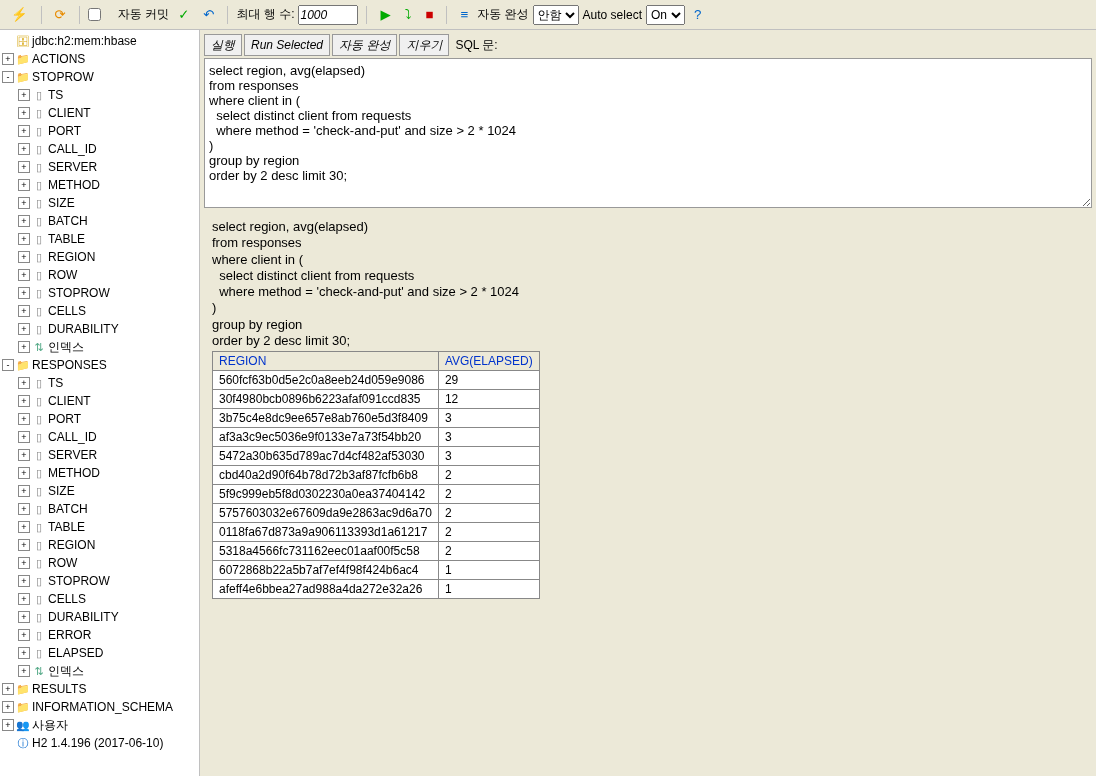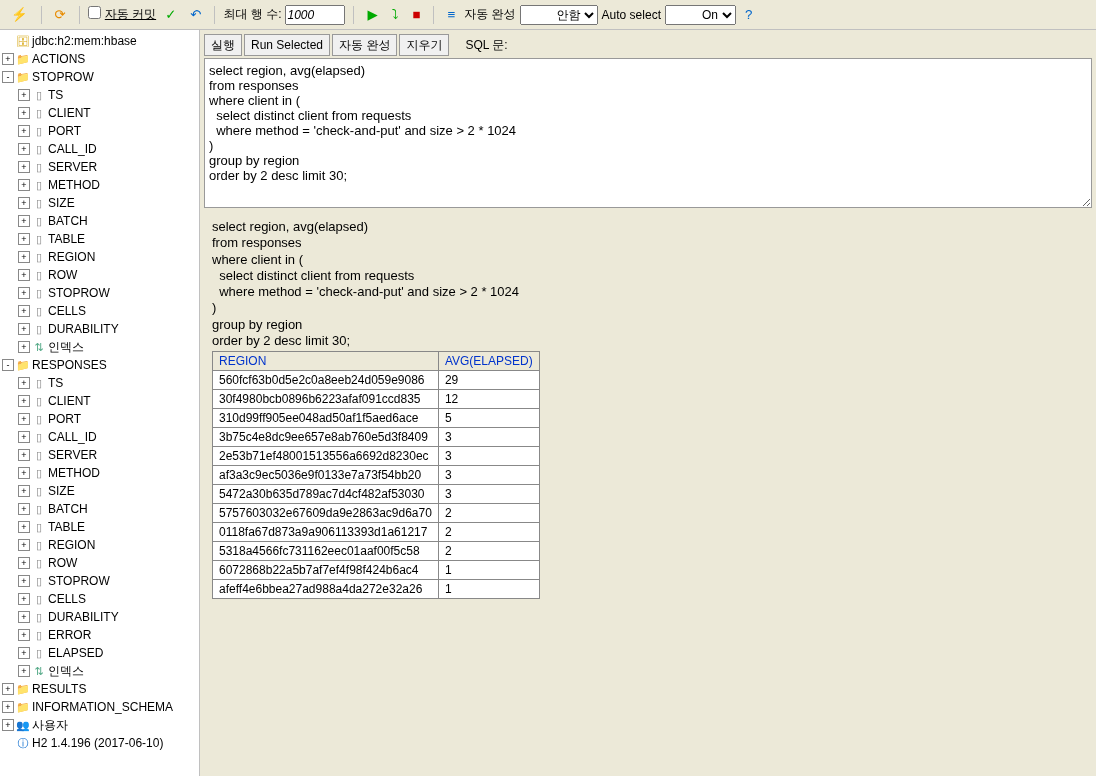--- a/index.html
+++ b/index.html
@@ -1,35 +1,35 @@
 <!DOCTYPE html>
 <html><head>
 <meta charset="utf-8">
 <style>
 * { box-sizing: border-box; margin: 0; padding: 0; }
 body { font-family: Arial, Helvetica, sans-serif; font-size: 12px; background: #ece9d8; color: #000; width: 1096px; height: 776px; overflow: hidden; }
 .toolbar { display: flex; align-items: center; height: 30px; padding: 0 6px; border-bottom: 1px solid #c0c0c0; gap: 4px; }
 .toolbar .sep { width: 1px; height: 18px; background: #c0c0c0; margin: 0 4px; }
 .toolbar button { height: 22px; padding: 0 4px; border: 1px solid transparent; background: transparent; cursor: pointer; display: inline-flex; align-items: center; }
-.toolbar label { display: inline-flex; align-items: flex-start; gap: 4px; text-decoration: underline; }
+.toolbar label { display: inline-flex; align-items: center; gap: 17px; }
 .toolbar input[type=number] { width: 60px; height: 20px; font-size: 12px; font-style: italic; }
-.toolbar select { height: 20px; font-size: 12px; padding-left: 32px; }
+.toolbar select { height: 20px; font-size: 12px; }
 .main { display: flex; height: calc(100% - 30px); }
 .sidebar { width: 200px; border-right: 1px solid #c0c0c0; overflow-y: auto; background: #fff; padding: 2px 0; }
 .tree { list-style: none; }
 .tree li { white-space: nowrap; }
 .tree .row { display: flex; align-items: center; height: 18px; padding-left: 2px; cursor: pointer; }
 .tree .exp { width: 12px; height: 12px; border: 1px solid #888; display: inline-flex; align-items: center; justify-content: center; font-size: 9px; line-height: 1; margin-right: 2px; background: #fff; }
 .tree .noexp { width: 12px; height: 12px; display: inline-block; margin-right: 2px; }
 .tree .icon { width: 14px; display: inline-flex; justify-content: center; margin-right: 2px; font-size: 11px; }
 .tree ul { list-style: none; padding-left: 16px; }
 .content { flex: 1; display: flex; flex-direction: column; overflow: hidden; }
 .sql-controls { display: flex; align-items: center; padding: 4px 4px 0 4px; gap: 2px; }
-.sql-controls button { height: 22px; padding: 2px 6px; font-size: 12px; border: 1px solid #999; background: #f0f0f0; cursor: pointer; }
-.sql-controls .lbl { margin-left: 14px; }
+.sql-controls button { height: 22px; padding: 2px 6px; font-size: 12px; border: 1px solid #999; background: #f0f0f0; cursor: pointer; font-style: italic; }
+.sql-controls .lbl { margin-left: 4px; }
 .sql-area { margin: 2px 4px 0 4px; }
 .sql-area textarea { width: 100%; height: 150px; font-family: Arial, Helvetica, sans-serif; font-size: 13px; padding: 4px; border: 1px solid #999; resize: vertical; background: #fff; }
 .results { flex: 1; overflow: auto; padding: 8px 4px 4px 12px; }
 .echo { font-size: 13px; line-height: 1.25; white-space: pre; margin-bottom: 2px; }
 .result-table { border-collapse: collapse; background: #fff; }
 .result-table th, .result-table td { border: 1px solid #888; padding: 2px 6px; text-align: left; font-weight: normal; }
 .result-table th { background: #ece9d8; }
 .result-table th a { color: #0033cc; text-decoration: none; }
 .icon-red { color: #c00; }
 .icon-orange { color: #e88b00; }
@@ -418,38 +418,38 @@
         <tbody id="result-body">
             <tr>
               <td>560fcf63b0d5e2c0a8eeb24d059e9086</td>
               <td>29</td>
             </tr>
             <tr>
               <td>30f4980bcb0896b6223afaf091ccd835</td>
               <td>12</td>
             </tr>
             <tr>
-              <td>310d99ff905ee048ad50af1f5aed6ace</td>
-              <td>5</td>
-            </tr>
-            <tr>
               <td>3b75c4e8dc9ee657e8ab760e5d3f8409</td>
               <td>3</td>
             </tr>
             <tr>
-              <td>2e53b71ef48001513556a6692d8230ec</td>
-              <td>3</td>
-            </tr>
-            <tr>
               <td>af3a3c9ec5036e9f0133e7a73f54bb20</td>
               <td>3</td>
             </tr>
             <tr>
               <td>5472a30b635d789ac7d4cf482af53030</td>
               <td>3</td>
+            </tr>
+            <tr>
+              <td>cbd40a2d90f64b78d72b3af87fcfb6b8</td>
+              <td>2</td>
+            </tr>
+            <tr>
+              <td>5f9c999eb5f8d0302230a0ea37404142</td>
+              <td>2</td>
             </tr>
             <tr>
               <td>5757603032e67609da9e2863ac9d6a70</td>
               <td>2</td>
             </tr>
             <tr>
               <td>0118fa67d873a9a906113393d1a61217</td>
               <td>2</td>
             </tr>
             <tr>

